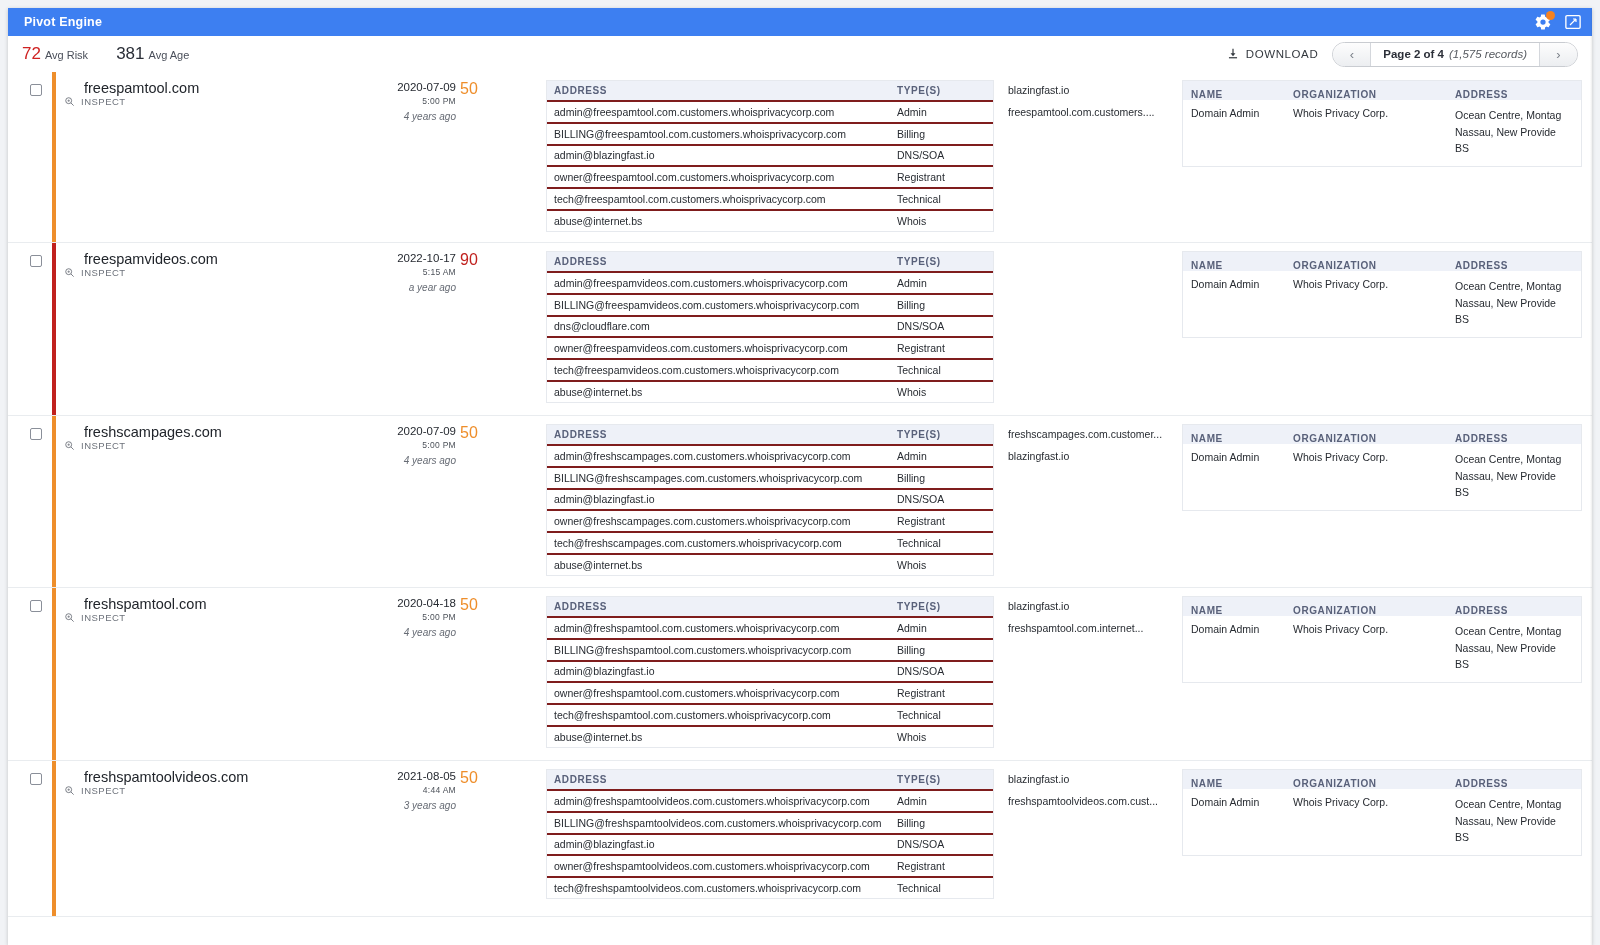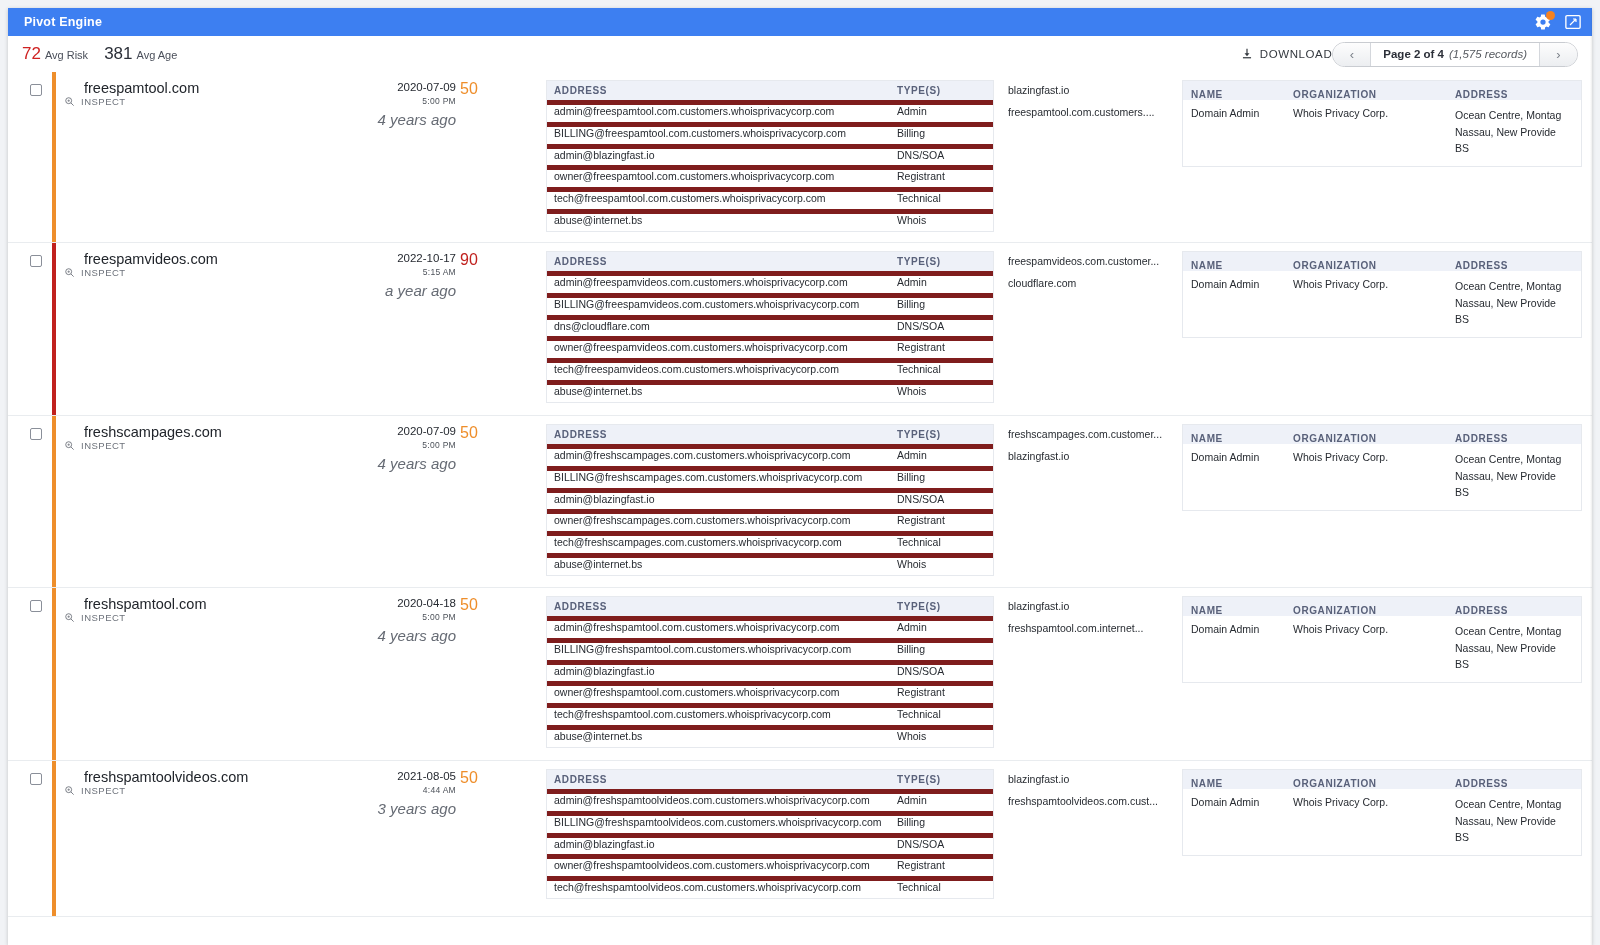--- a/index.html
+++ b/index.html
@@ -49,28 +49,28 @@
 
   
   .topbar {
     height: 36px;
     display: flex;
     align-items: center;
     padding: 0 14px 0 14px;
     background: #ffffff;
     justify-content: space-between;
   }
-  .stats { display: flex; align-items: center; gap: 16px; }
+  .stats { display: flex; align-items: center; gap: 28px; }
   .stat { display: flex; align-items: baseline; gap: 4px; }
   .stat .num { font-size: 17px; font-weight: 400; }
   .stat .num.risk { color: #cf2222; }
   .stat .num.age  { color: #2b2f38; }
   .stat .lbl { font-size: 11px; color: #4a4f5a; }
 
-  .toolbar { display: flex; align-items: center; gap: 0; }
+  .toolbar { display: flex; align-items: center; gap: 14px; }
   .download-btn {
     display: flex; align-items: center; gap: 7px;
     font-size: 11.5px; letter-spacing: .6px;
     color: #34393f; cursor: pointer;
   }
   .download-btn svg { display: block; }
 
   .pager {
     display: flex; align-items: stretch;
     height: 25px;
@@ -150,21 +150,21 @@
     cursor: pointer;
   }
   .inspect svg { display:block; }
 
   .cell-firstseen {
     position: absolute; left: 366px; top: 9px;
     width: 82px; text-align: right;
   }
   .fs-date { font-size: 11.5px; color: #262a31; }
   .fs-time { font-size: 8.5px; color: #4c5159; margin-top: 3px; letter-spacing:.3px; }
-  .fs-ago  { font-size: 15px; color: #666b74; font-style: italic; margin-top: 5px; }
+  .fs-ago  { font-size: 10px; color: #666b74; font-style: italic; margin-top: 5px; }
 
   .cell-risk {
     position: absolute; left: 452px; top: 8px;
     width: 40px; text-align: left;
     font-size: 16px;
   }
 
   
   .subtable {
     position: absolute;
@@ -182,22 +182,22 @@
     font-weight: bold;
     letter-spacing: .6px;
     color: #5a6party;
     color: #59617a;
   }
   .sub-hd .c1 { flex: 1; padding-left: 7px; }
   .sub-hd .c2 { width: 96px; }
   .sub-row {
     display: flex;
     height: 21.8px;
-    align-items: flex-start;
-    border-top: 5px solid #7f1d1d;
+    align-items: center;
+    border-top: 2px solid #7f1d1d;
     font-size: 10.5px;
     color: #272b31;
   }
   .sub-row:first-of-type { border-top: none; }
   .sub-row .c1 { flex: 1; padding-left: 7px; white-space: nowrap; overflow: hidden; }
   .sub-row .c2 { width: 96px; }
 
   
   .cell-emaildomain {
     position: absolute; left: 1000px; top: 8px;
@@ -437,24 +437,20 @@
             <div class="sub-row">
        <span class="c1">tech@freespamvideos.com.customers.whoisprivacycorp.com</span>
        <span class="c2">Technical</span>
      </div>
             <div class="sub-row">
        <span class="c1">abuse@internet.bs</span>
        <span class="c2">Whois</span>
      </div>
     </div>
 
-    <div class="cell-emaildomain">
-            <div class="ed-item">freespamvideos.com.customer...</div>
-            <div class="ed-item">cloudflare.com</div>
-          </div>
 
     <div class="contacttable">
       <div class="ct-hd">
         <span class="n">NAME</span>
         <span class="o">ORGANIZATION</span>
         <span class="a">ADDRESS</span>
       </div>
       <div class="ct-row">
        <span class="n">Domain Admin</span>
        <span class="o">Whois Privacy Corp.</span>

